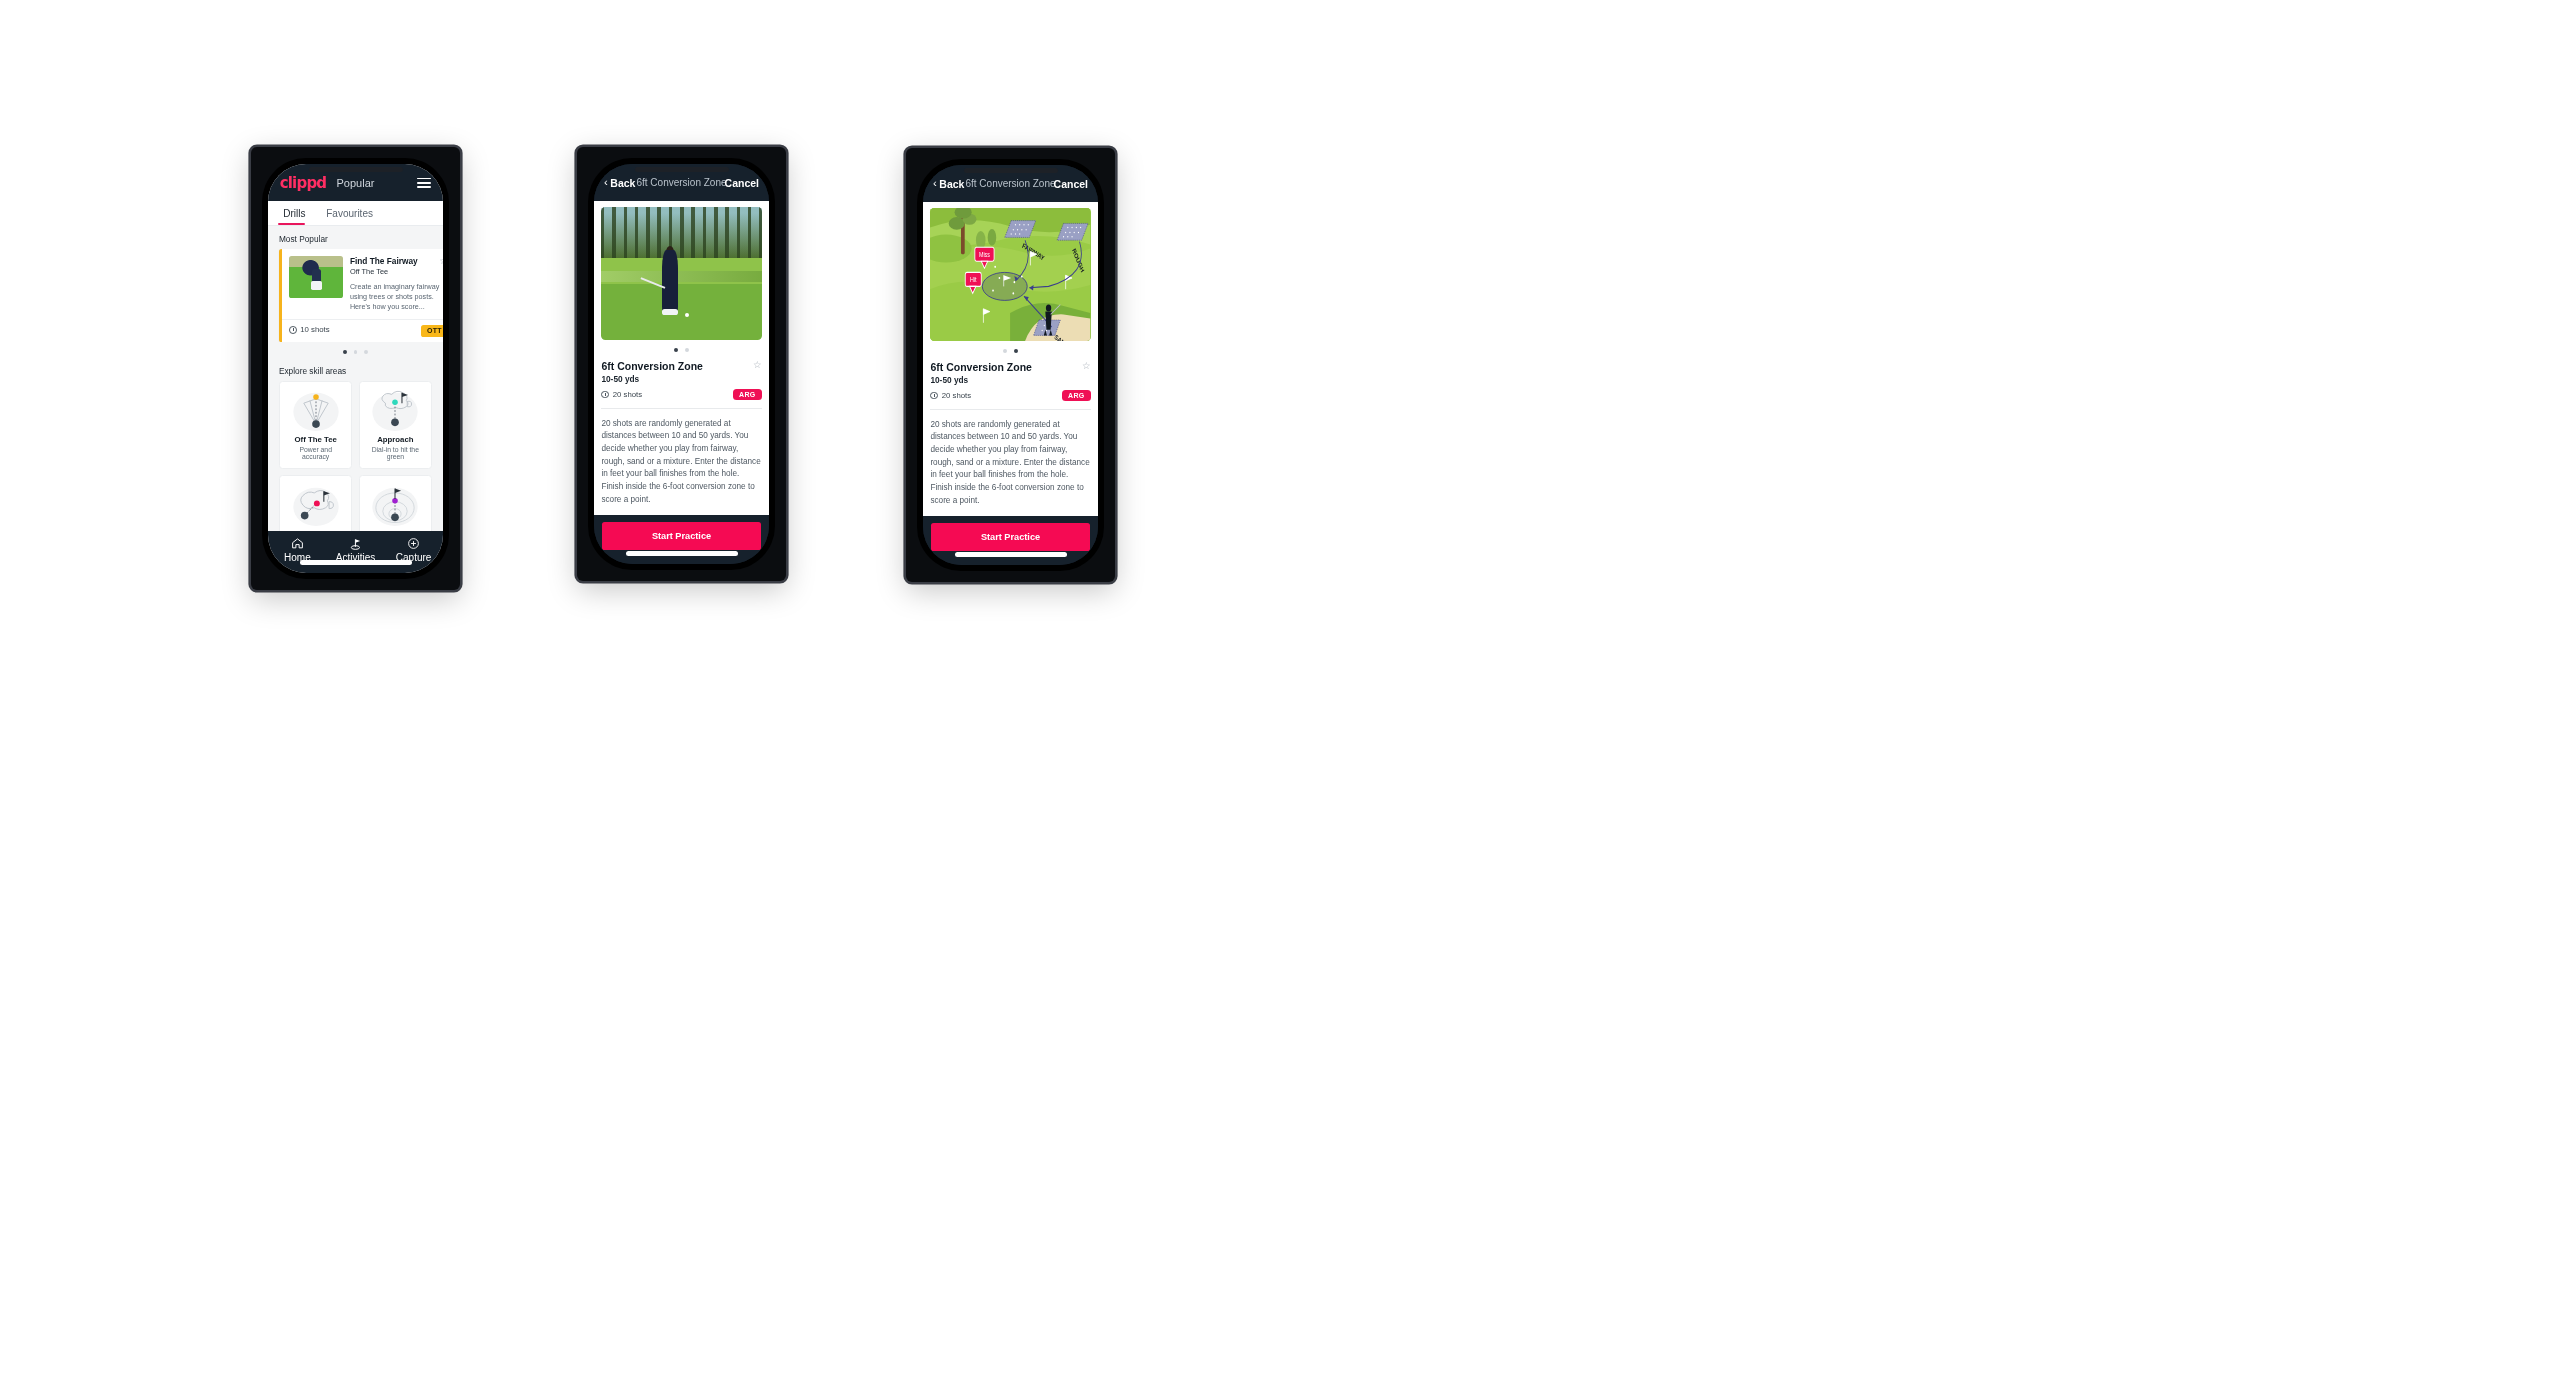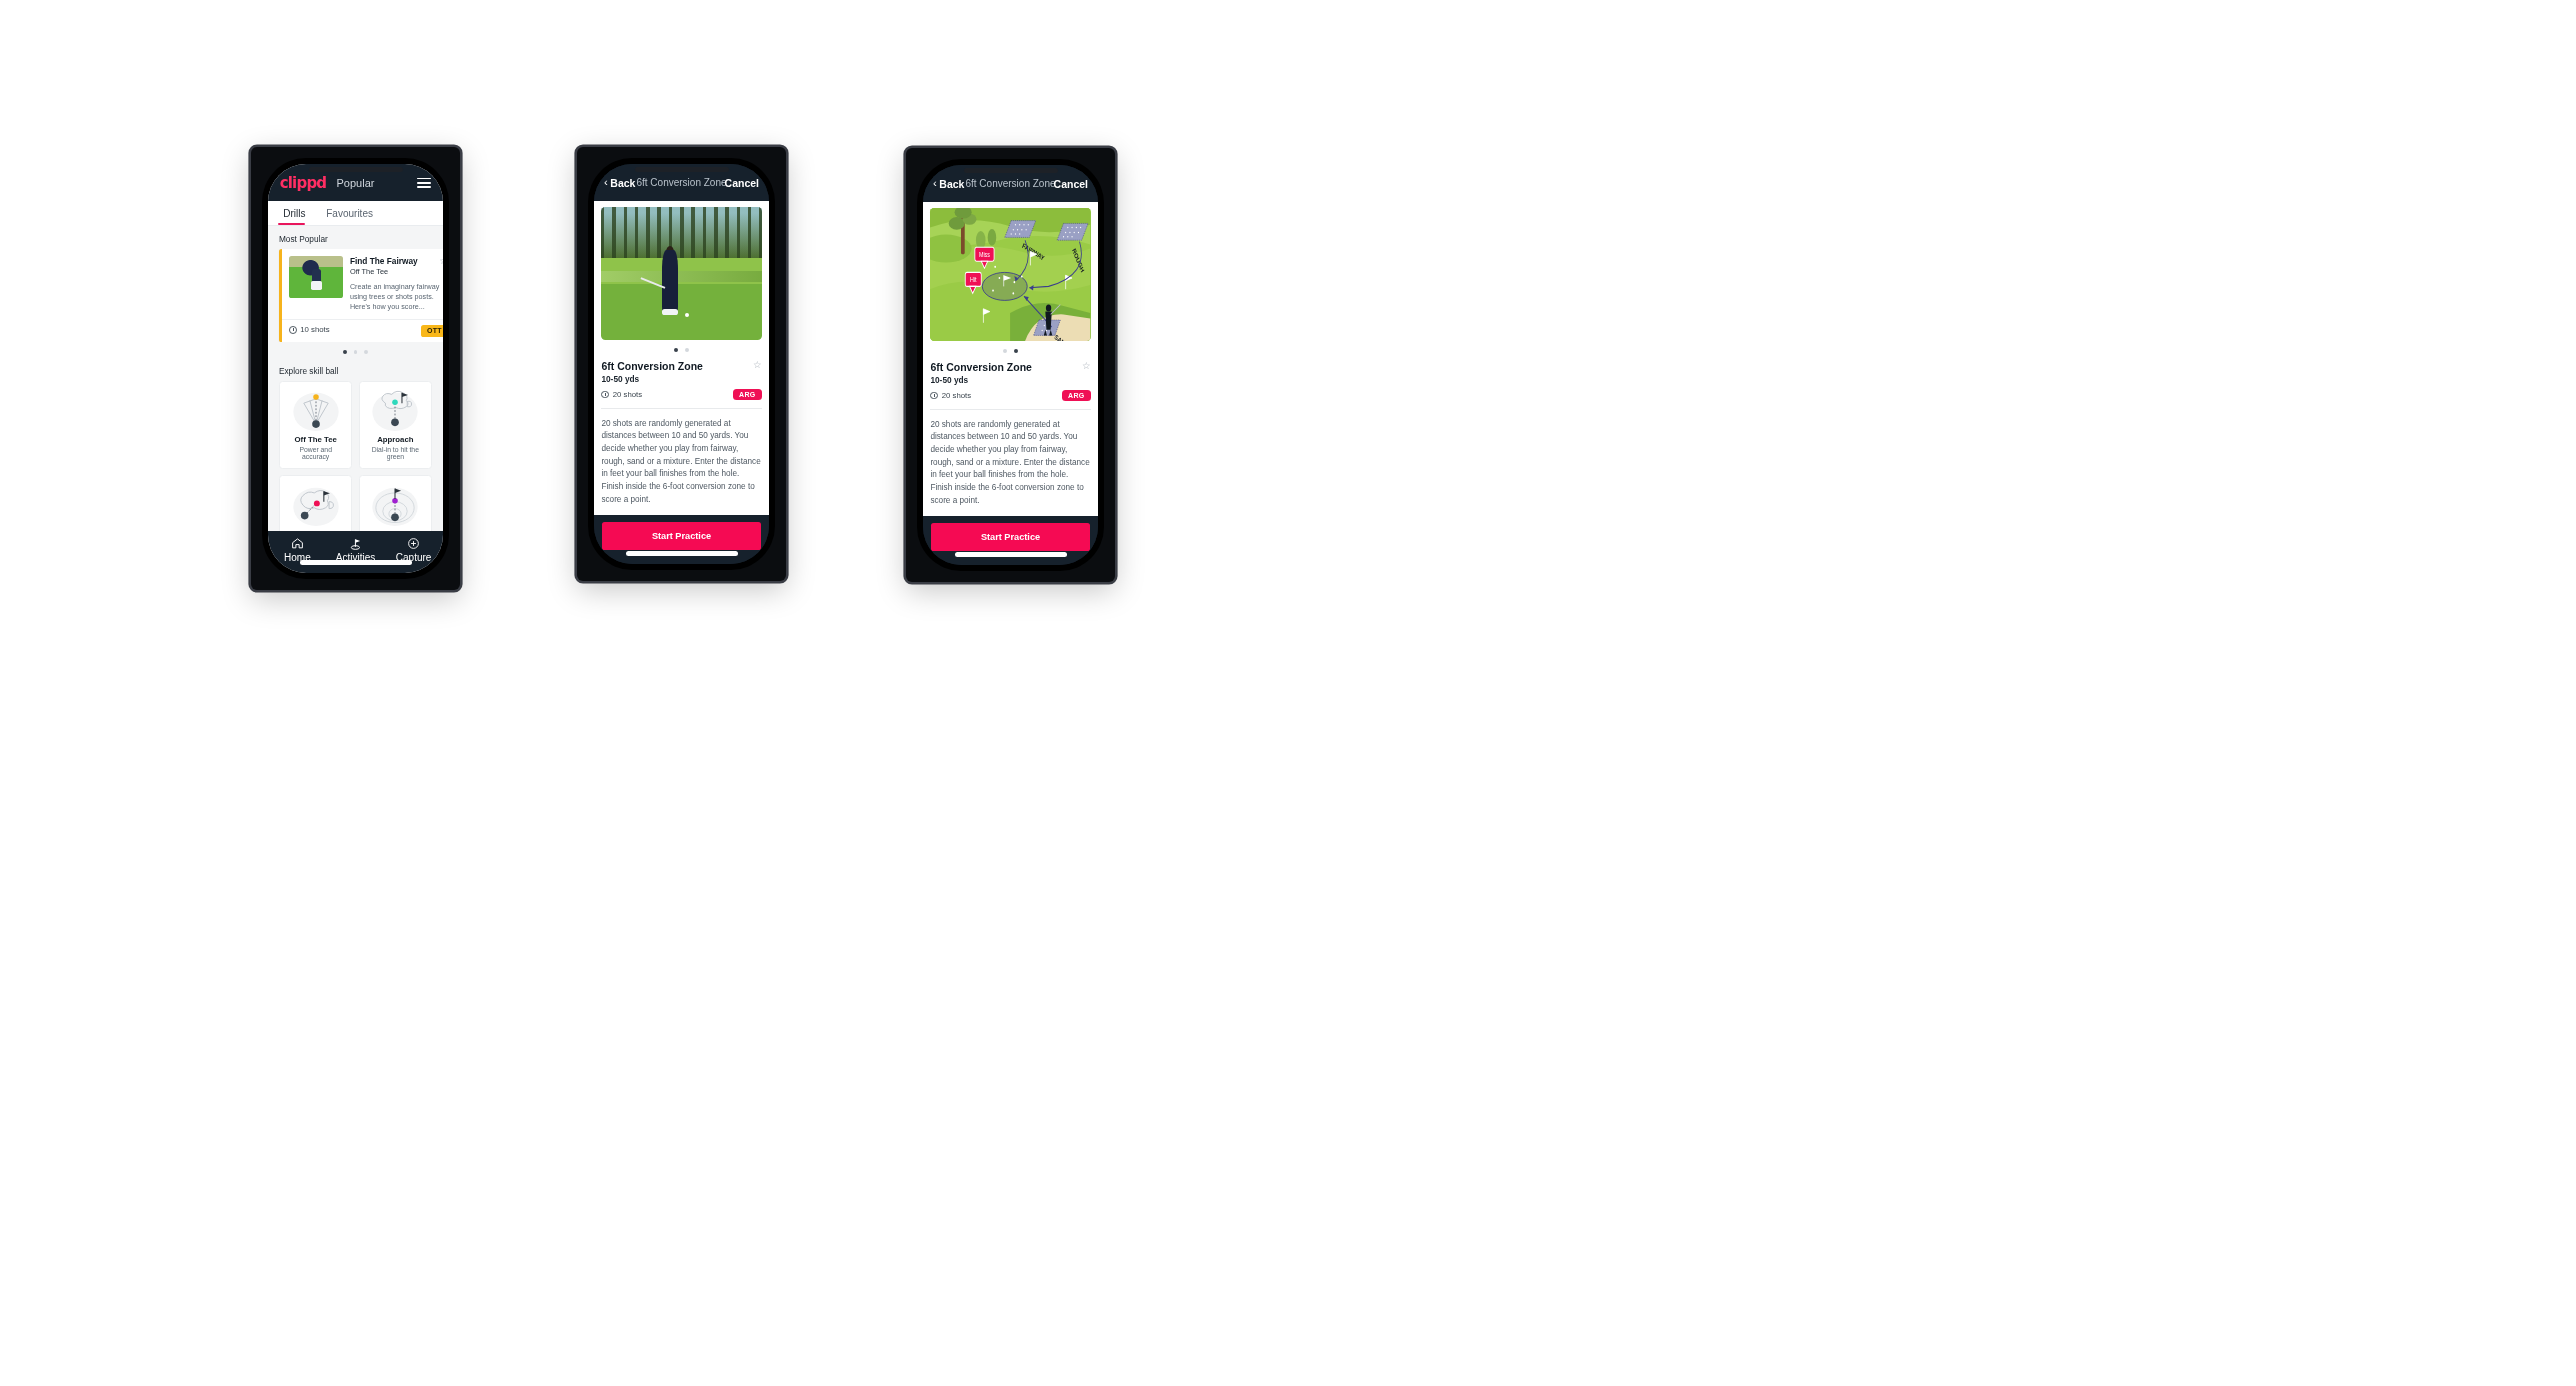--- a/index.html
+++ b/index.html
@@ -269,21 +269,21 @@
             </div>
 
           </div>
 
           <div class="dots">
             <span class="dot active"></span>
             <span class="dot"></span>
             <span class="dot"></span>
           </div>
 
-          <div class="sec-title">Explore skill ball</div>
+          <div class="sec-title">Explore skill areas</div>
 
           <div class="grid">
 
             <div class="skill">
               <div class="skill-art">
                 <svg width="54" height="44" viewBox="0 0 62 50">
                   <ellipse cx="31" cy="26" rx="26" ry="22" fill="#f3f4f5"></ellipse>
                   <path d="M31 40 L17 16 L31 11 L45 16 Z" fill="none" stroke="#b9bfc6" stroke-width="1"></path>
                   <path d="M31 40 L24 13" fill="none" stroke="#b9bfc6" stroke-width="1"></path>
                   <path d="M31 40 L38 13" fill="none" stroke="#b9bfc6" stroke-width="1"></path>

